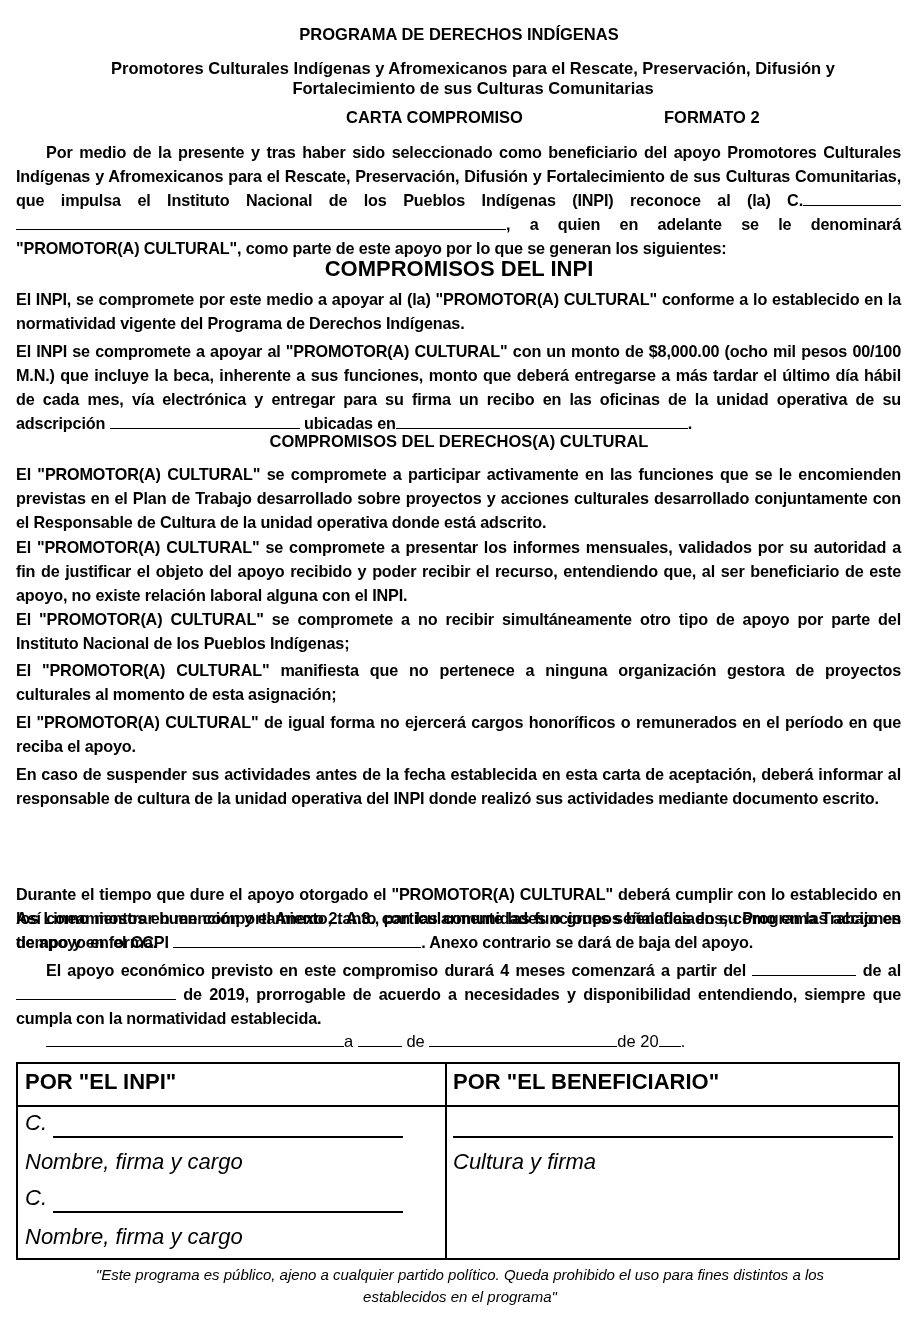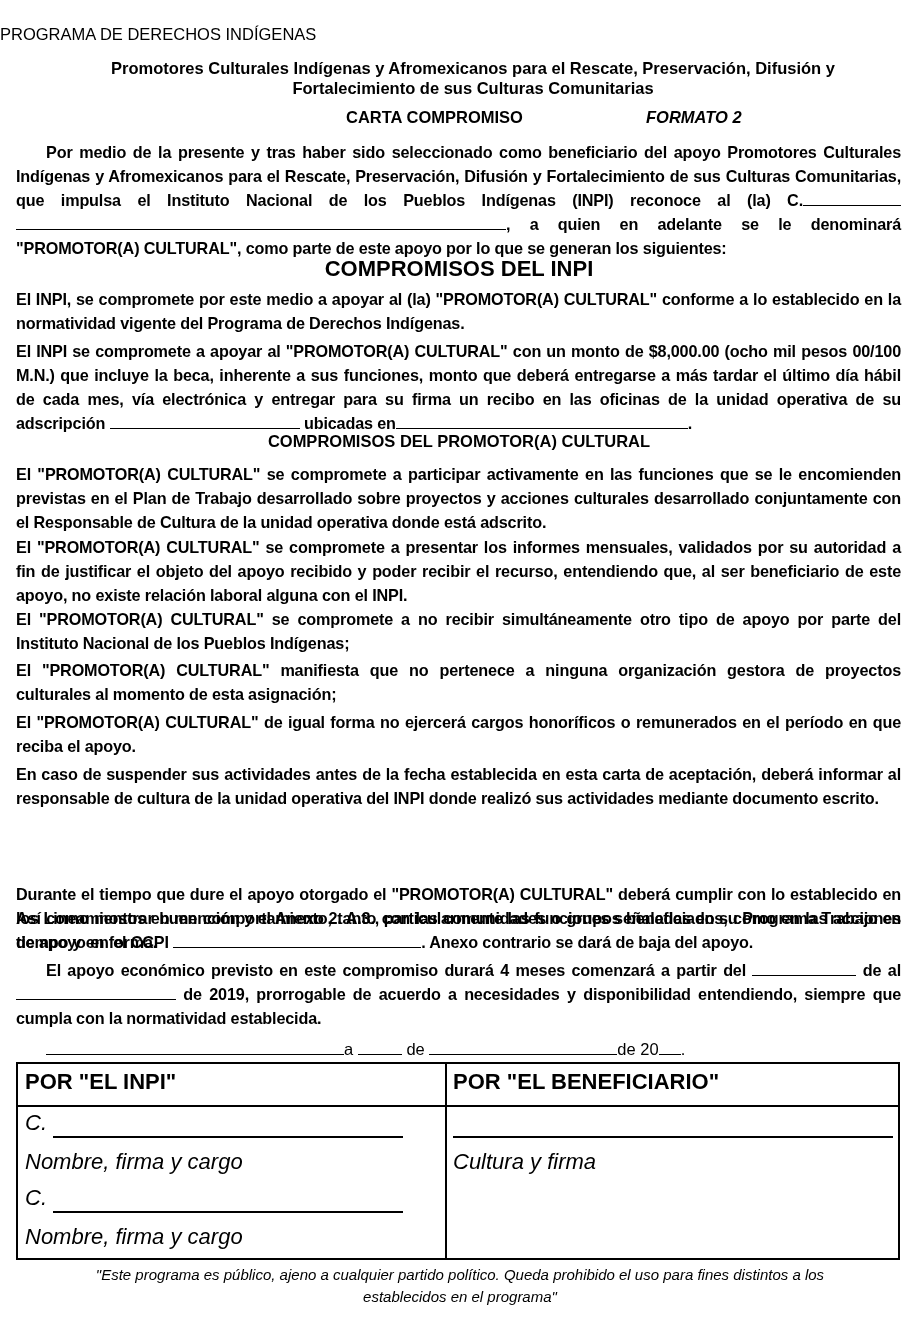--- a/index.html
+++ b/index.html
@@ -1,21 +1,21 @@
 <!DOCTYPE html>
 <html><head>
 <meta charset="utf-8">
 <style>
   html, body { margin: 0; padding: 0; background: #ffffff; }
   body {
     width: 920px; height: 1334px; position: relative; overflow: hidden;
     font-family: "Liberation Sans", sans-serif; color: #000;
     font-size: 16px;
   }
-  .title { position: absolute; left: 0; width: 918px; top: 25px; text-align:left; font-weight:normal; font-size: 16.5px; }
+  .title { position: absolute; left: 0; width: 918px; top: 25px; text-align:center; font-weight:bold; font-size: 16.5px; }
   .subtitle { position: absolute; left: 0; width: 946px; top: 58px; text-align:center; font-weight:bold; font-size: 16.5px; line-height: 20px; }
   .carta { position: absolute; top: 108px; font-weight: bold; font-size: 16.5px; }
   .para { position: absolute; left: 16px; width: 885px; text-align: justify; text-align-last: auto; line-height: 24px; font-size: 16.2px; letter-spacing: -0.15px; font-weight: bold; }
   .heading { position: absolute; left: 0; width: 918px; text-align: center; font-weight: bold; }
   .blank { display: inline-block; border-bottom: 1.3px solid #000; height: 15px; vertical-align: baseline; }
   .indent { display: inline-block; width: 30px; }
   .sig-table {
     position: absolute; left: 16px; top: 1062px; width: 884px; height: 198px;
     border: 2px solid #000; border-collapse: collapse; box-sizing: border-box;
   }
@@ -29,37 +29,37 @@
 </style>
 </head>
 <body>
 
 <div class="title">PROGRAMA DE DERECHOS INDÍGENAS</div>
 <div class="subtitle">
   <div>Promotores Culturales Indígenas y Afromexicanos para el Rescate, Preservación, Difusión y</div>
   <div>Fortalecimiento de sus Culturas Comunitarias</div>
 </div>
 <div class="carta" style="left:346px;">CARTA COMPROMISO</div>
-<div class="carta" style="left:646px;font-style:italic;">FORMATO 2</div>
+<div class="carta" style="left:664px;">FORMATO 2</div>
 
 <div class="para" style="top:140px;">
   <span class="indent"></span><span>Por medio de la presente y tras haber sido seleccionado como beneficiario del apoyo Promotores Culturales Indígenas y Afromexicanos para el Rescate, Preservación, Difusión y Fortalecimiento de sus Culturas Comunitarias,  que impulsa el Instituto Nacional de los Pueblos Indígenas (INPI) reconoce al (la) C.</span><span class="blank" style="width:98px;"></span>
   <span class="blank" style="width:490px;"></span><span style="word-spacing:14px;">, a quien en adelante se le denominará</span>
   <span>"PROMOTOR(A) CULTURAL", como parte de este apoyo por lo que se generan los siguientes:</span>
 </div>
 
 <div class="heading" style="top:256px; font-size:22px;">COMPROMISOS DEL INPI</div>
 <div class="para" style="top:287px;">El INPI, se compromete por este medio a apoyar al (la) "PROMOTOR(A) CULTURAL" conforme a lo establecido en la normatividad vigente del Programa de Derechos Indígenas.</div>
 <div class="para" style="top:339px;">
   <span>El INPI se compromete a apoyar al "PROMOTOR(A) CULTURAL" con un monto de $8,000.00 (ocho mil pesos 00/100 M.N.) que incluye la beca, inherente a sus funciones, monto que deberá entregarse a más tardar el último día hábil de cada mes, vía electrónica y entregar para su firma un recibo en las oficinas de la unidad operativa de su adscripción</span>
   <span class="blank" style="width:190px;"></span>
   <span>ubicadas en</span><span class="blank" style="width:292px;"></span><span>.</span>
 </div>
 
-<div class="heading" style="top:432px; font-size:16.5px;">COMPROMISOS DEL PROMOTOR(A) CULTURAL</div>
+<div class="heading" style="top:432px; font-size:16.5px;">COMPROMISOS DEL DERECHOS(A) CULTURAL</div>
 <div class="para" style="top:462px;">El "PROMOTOR(A) CULTURAL" se compromete a participar activamente en las funciones que se le encomienden previstas en el Plan de Trabajo desarrollado sobre proyectos y acciones culturales desarrollado conjuntamente con el Responsable de Cultura de la unidad operativa donde está adscrito.</div>
 <div class="para" style="top:535px;">El "PROMOTOR(A) CULTURAL" se compromete a presentar los informes mensuales, validados por su autoridad a fin de justificar el objeto del apoyo recibido y poder recibir el recurso, entendiendo que, al ser beneficiario de este apoyo, no existe relación laboral alguna con el INPI.</div>
 <div class="para" style="top:607px;">El "PROMOTOR(A) CULTURAL" se compromete a no recibir simultáneamente otro tipo de apoyo por parte del Instituto Nacional de los Pueblos Indígenas;</div>
 <div class="para" style="top:658px;">El "PROMOTOR(A) CULTURAL" manifiesta que no pertenece a ninguna organización gestora de proyectos culturales al momento de esta asignación;</div>
 <div class="para" style="top:710px;">El "PROMOTOR(A) CULTURAL" de igual forma no ejercerá cargos honoríficos o remunerados en el período en que reciba el apoyo.</div>
 <div class="para" style="top:762px;">En caso de suspender sus actividades antes de la fecha establecida en esta carta de aceptación, deberá informar al responsable de cultura de la unidad operativa del INPI donde realizó sus actividades mediante documento escrito.</div>
 <div class="para" style="top:834px;margin-top:48px;">Durante el tiempo que dure el apoyo otorgado el "PROMOTOR(A) CULTURAL" deberá cumplir con lo establecido en los Lineamientos en mención y el Anexo 2. A.3., particularmente las funciones señaladas en su Programa Trabajo en tiempo y en forma.</div>
 <div class="para" style="top:906px;">
   <span>Así como mostrar buen comportamiento, tanto con las comunidades o grupos beneficiados, como en las acciones de apoyo en el CCPI</span>
   <span class="blank" style="width:248px;"></span><span>. Anexo contrario se dará de baja del apoyo.</span>
@@ -67,21 +67,21 @@
 
 <div class="para" style="top:958px;">
   <span class="indent"></span><span>El apoyo económico previsto en este compromiso durará 4 meses comenzará a partir del</span>
   <span class="blank" style="width:104px;"></span>
   <span>de</span>
   <span>al</span>
   <span class="blank" style="width:160px;"></span>
   <span>de 2019, prorrogable de acuerdo a necesidades y disponibilidad entendiendo, siempre que cumpla con la normatividad establecida.</span>
 </div>
 
-<div style="position:absolute; top:1031px; left:46px; font-size:16.5px; white-space:nowrap;margin-top:8px;">
+<div style="position:absolute; top:1031px; left:46px; font-size:16.5px; white-space:nowrap;">
   <span class="blank" style="width:298px;"></span><span>a</span>
   <span class="blank" style="width:44px;"></span>
   <span>de</span>
   <span class="blank" style="width:188px;"></span><span>de 20</span><span class="blank" style="width:22px;"></span><span>.</span>
 </div>
 
 <div class="sig-table">
   <div class="vline"></div>
   <div class="hline"></div>
 

